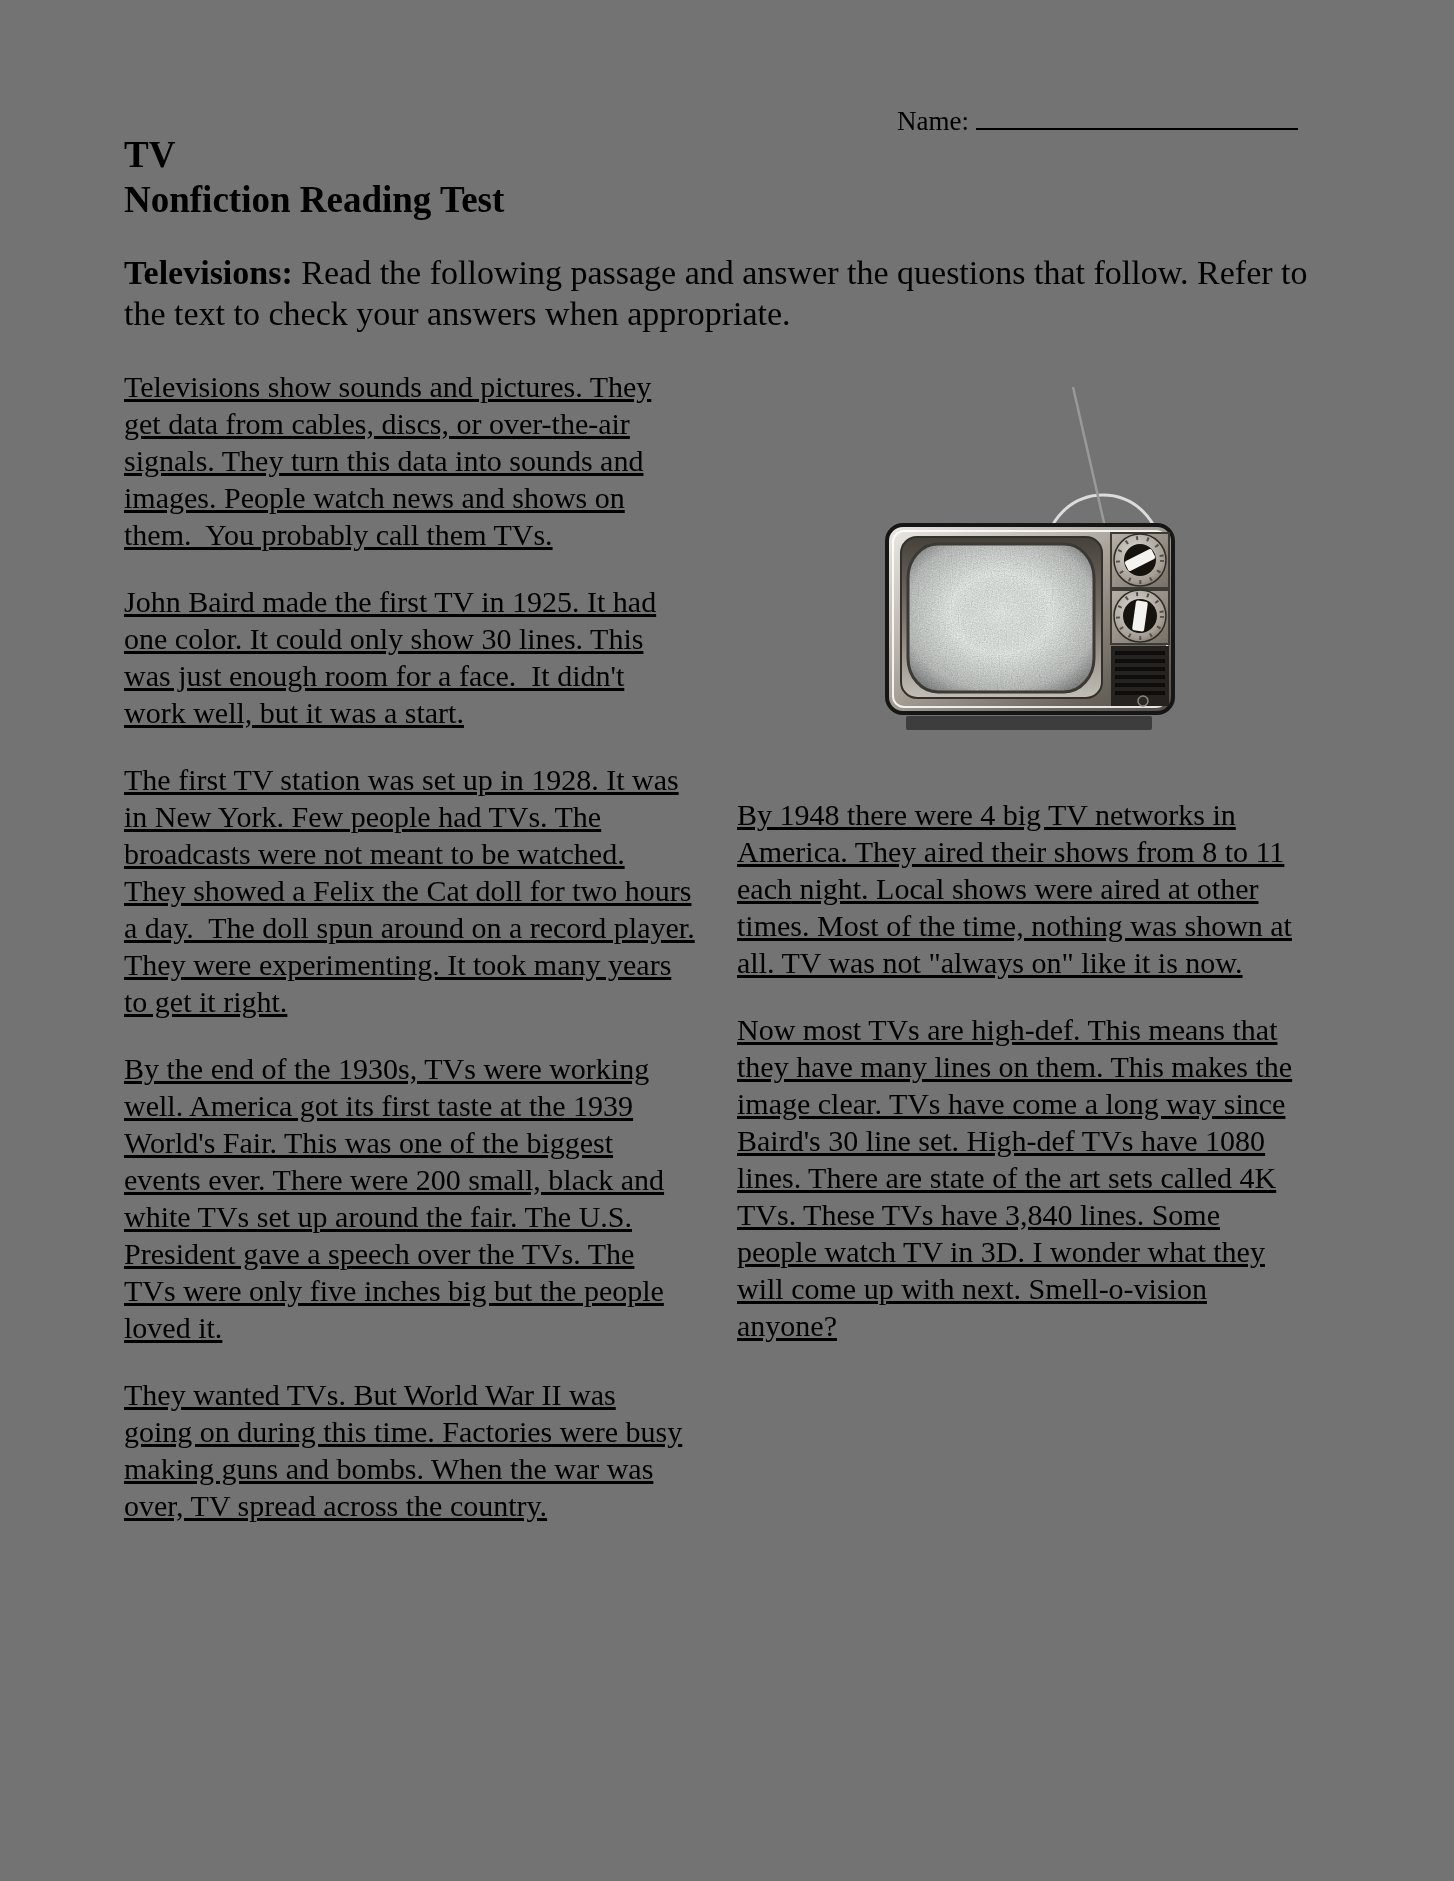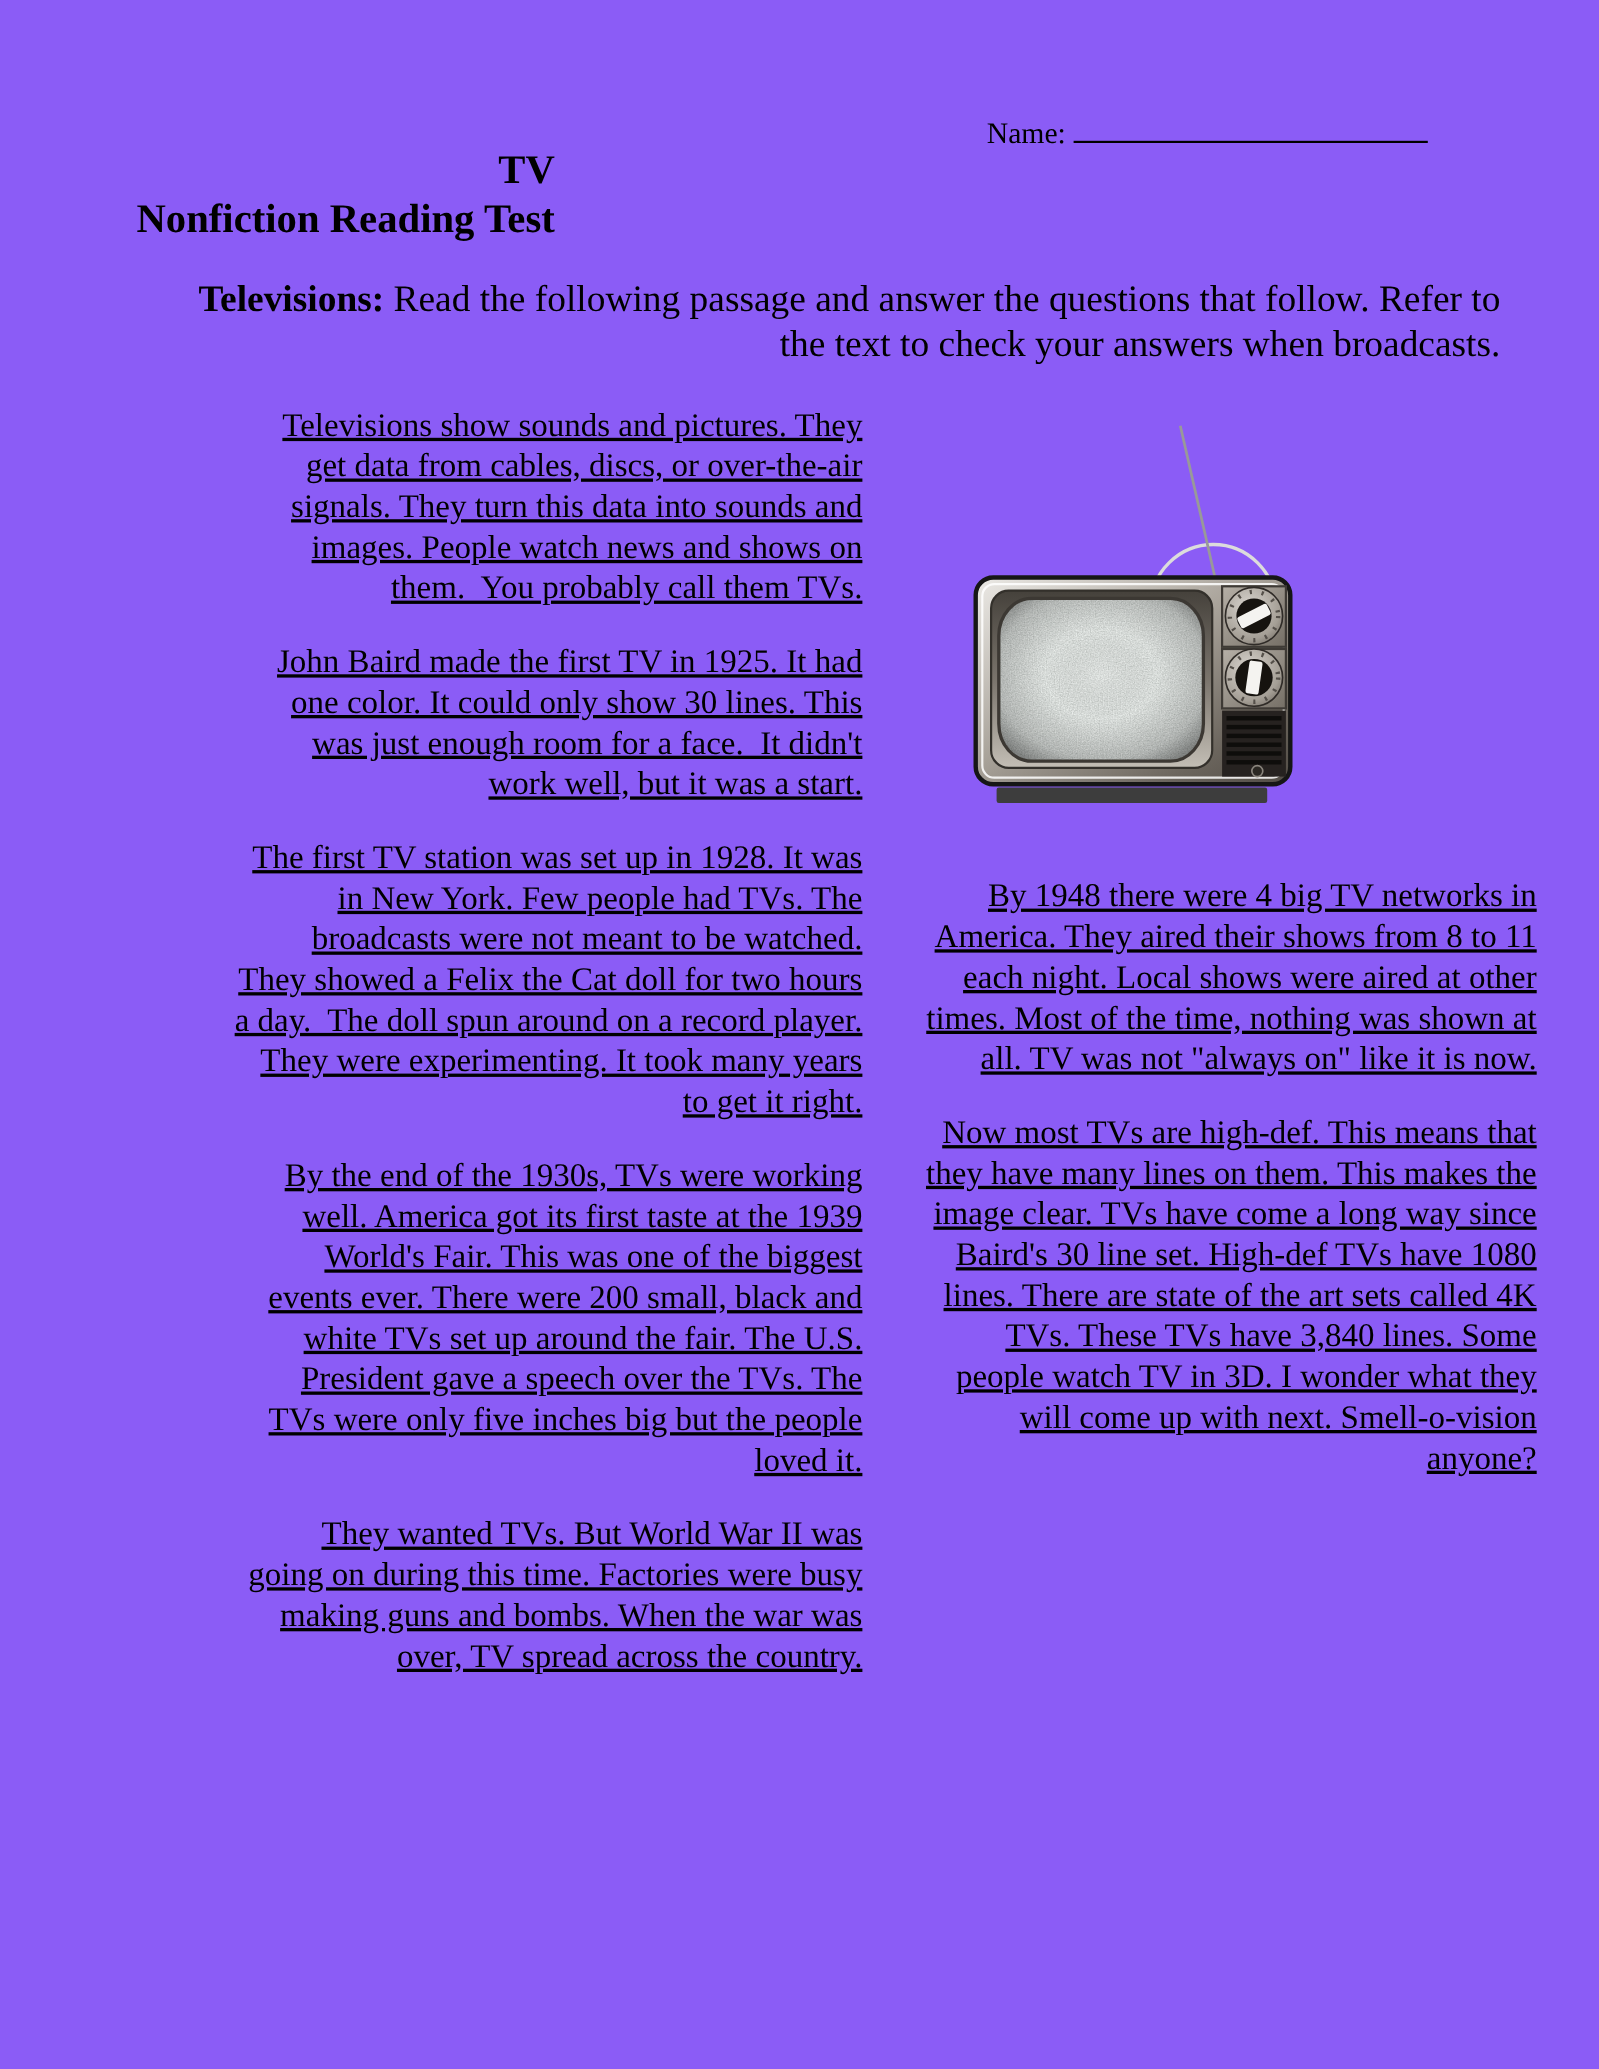--- a/index.html
+++ b/index.html
@@ -1,24 +1,23 @@
 <!DOCTYPE html>
 <html><head>
 <meta charset="utf-8">
 <style>
   html,body { margin:0; padding:0; background:#ffffff; }
   .page {
     position:relative;
     width:1454px;
     height:1881px;
-    background:#8b5cf6;
+    background:#737373;
     font-family:"Liberation Serif","DejaVu Serif",serif;
     color:#000000;
     overflow:hidden;
-    text-align:right;
   }
   .name-block {
     position:absolute;
     left:897px;
     top:102px;
     font-size:27px;
     line-height:32px;
     white-space:nowrap;
   }
   .name-line {
@@ -74,21 +73,21 @@
   <div class="name-block">
     <span>Name:</span><span class="name-line"></span>
   </div>
 
   <h1 class="title">
     <span class="title-line">TV</span>
     <span class="title-line">Nonfiction Reading Test</span>
   </h1>
 
   <p class="directions"><b>Televisions:</b> <span>Read the following passage and answer the questions that follow. Refer to
-the text to check your answers when broadcasts.</span></p>
+the text to check your answers when appropriate.</span></p>
 
   <div class="col col-left">
     <p class="para">Televisions show sounds and pictures. They
 get data from cables, discs, or over-the-air
 signals. They turn this data into sounds and
 images. People watch news and shows on
 them.&nbsp; You probably call them TVs.</p>
     <p class="para">John Baird made the first TV in 1925. It had
 one color. It could only show 30 lines. This
 was just enough room for a face.&nbsp; It didn't

